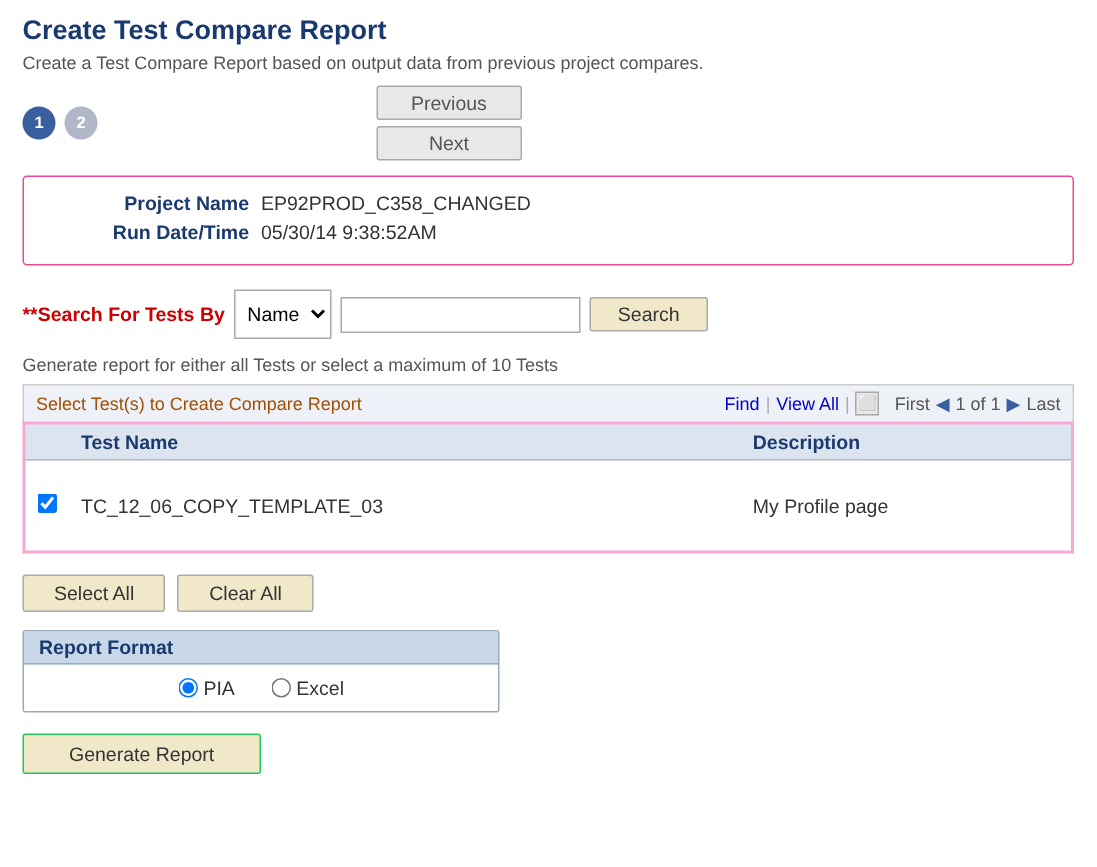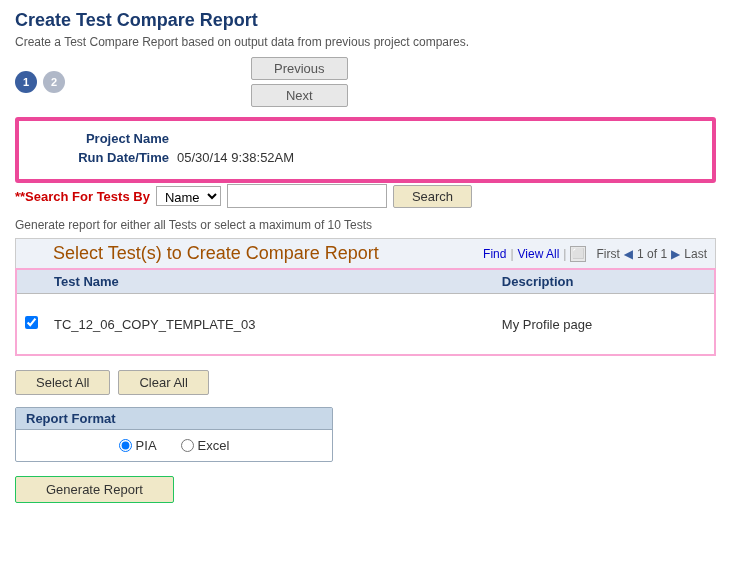--- a/index.html
+++ b/index.html
@@ -49,24 +49,24 @@
     .nav-btn {
       padding: 3px 22px;
       background: #e8e8e8;
       border: 1px solid #aaa;
       color: #555;
       font-size: 13px;
       cursor: pointer;
       border-radius: 2px;
     }
     .info-box {
-      border: 4px solid #ec4899;
+      border: 1px solid #ec4899;
       border-radius: 3px;
       padding: 10px 20px;
-      margin-bottom: 1px;
+      margin-bottom: 16px;
       background: #fff;
     }
     .info-row {
       display: flex;
       margin-bottom: 4px;
     }
     .info-label {
       font-weight: bold;
       color: #1a3a6e;
       width: 130px;
@@ -86,21 +86,21 @@
       font-weight: bold;
       color: #1a3a6e;
       font-size: 13px;
     }
     .search-label span { color: #c00; }
     .search-select {
       padding: 2px 4px;
       border: 1px solid #aaa;
       font-size: 13px;
       background: #fff;
-      height: 20px;
+      height: 33px;
     }
     .search-input {
       border: 1px solid #aaa;
       padding: 2px 4px;
       width: 160px;
       height: 24px;
       font-size: 13px;
     }
     .search-btn {
       padding: 3px 18px;
@@ -120,23 +120,22 @@
       display: flex;
       align-items: center;
       justify-content: space-between;
       background: #eef2f8;
       border: 1px solid #ccc;
       border-bottom: none;
       padding: 4px 8px;
     }
     .grid-title {
       color: #a05000;
-      font-size: 18px;
+      font-size: 12px;
       font-weight: normal;
-      margin-left: 29px;
     }
     .grid-nav {
       display: flex;
       align-items: center;
       gap: 4px;
       font-size: 12px;
       color: #555;
     }
     .grid-nav a {
       color: #00c;
@@ -247,20 +246,21 @@
   <div class="nav-buttons">
     <button class="nav-btn">Previous</button>
     <button class="nav-btn">Next</button>
   </div>
 </div>
 
 
 <div class="info-box">
   <div class="info-row">
     <span class="info-label">Project Name</span>
+    <span class="info-value">EP92PROD_C358_CHANGED</span>
   </div>
   <div class="info-row">
     <span class="info-label">Run Date/Time</span>
     <span class="info-value">05/30/14  9:38:52AM</span>
   </div>
 </div>
 
 
 <div class="search-section">
   <label class="search-label">

